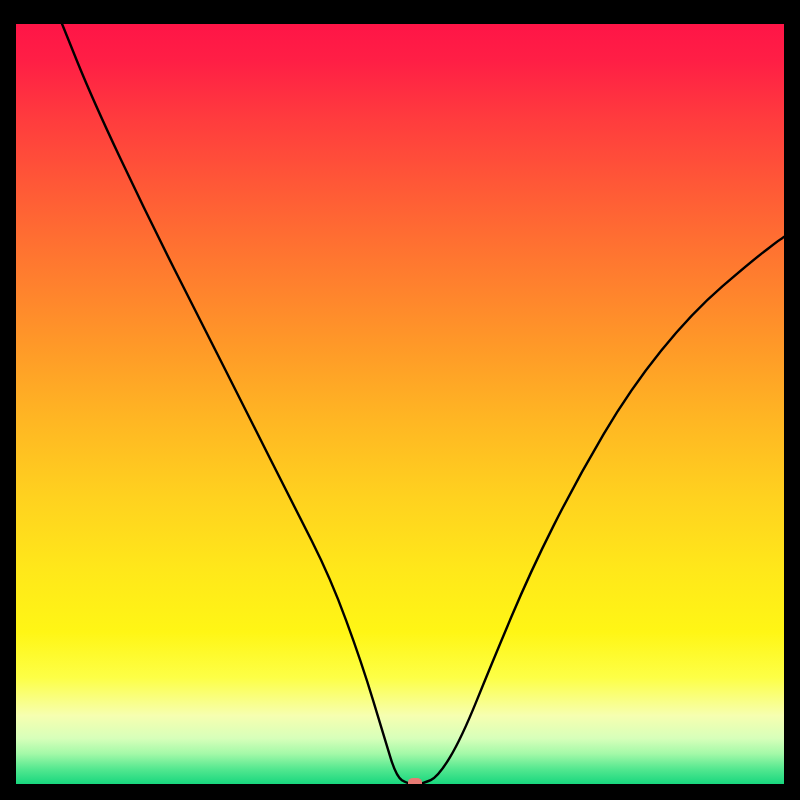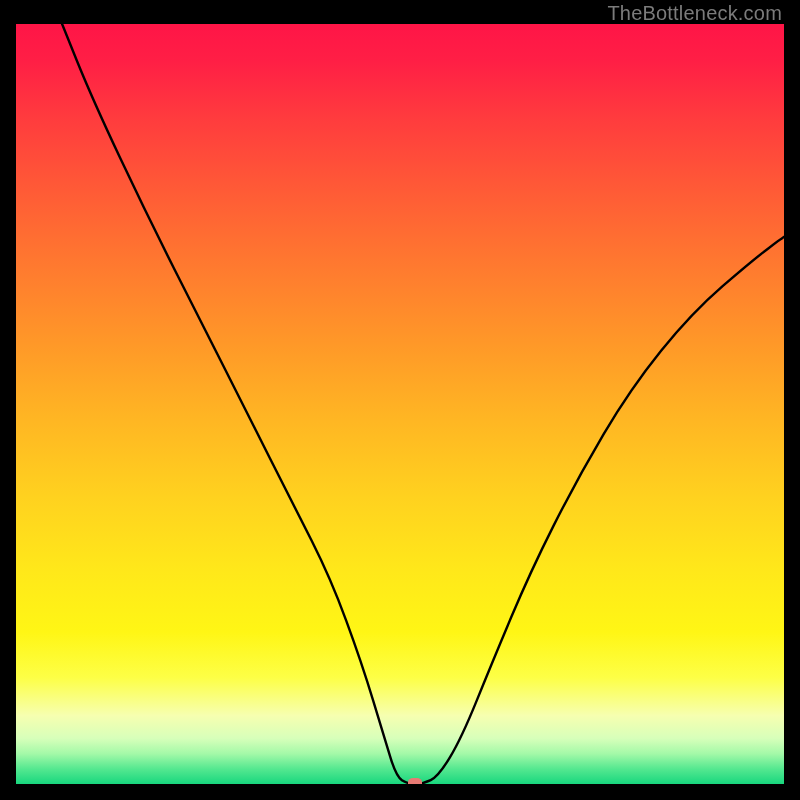--- a/index.html
+++ b/index.html
@@ -76,21 +76,20 @@
     fill: none;
     stroke-linecap: round;
     stroke-linejoin: round;
   }
 </style>
 </head>
 <body>
 
 <div class="frame">
 
-  <div class="watermark">TheBottleneck.com</div>
 
   <div class="plot-area">
 
     <svg class="curve" viewBox="0 0 768 760" preserveAspectRatio="none">
       <path d="M 46.1 0.0 Q 46.1 0.0 61.4 38.0 Q 76.8 76.0 103.7 133.0 Q 130.6 190.0 157.4 243.2 Q 184.3 296.4 207.4 342.0 Q 230.4 387.6 253.4 433.2 Q 276.5 478.8 295.7 516.8 Q 314.9 554.8 330.2 596.6 Q 345.6 638.4 357.1 676.4 Q 368.6 714.4 374.4 733.4 Q 380.2 752.4 385.9 756.2 Q 391.7 760.0 399.4 760.0 Q 407.0 760.0 414.7 756.2 Q 422.4 752.4 433.9 733.4 Q 445.4 714.4 460.8 676.4 Q 476.2 638.4 495.4 592.8 Q 514.6 547.2 537.6 501.6 Q 560.6 456.0 587.5 410.4 Q 614.4 364.8 645.1 326.8 Q 675.8 288.8 706.6 262.2 Q 737.3 235.6 752.6 224.2 T 768.0 212.8"></path>
     </svg>
 
     <div class="marker" style="left: 392.36px; top: 754px;"></div>
 
   </div>

